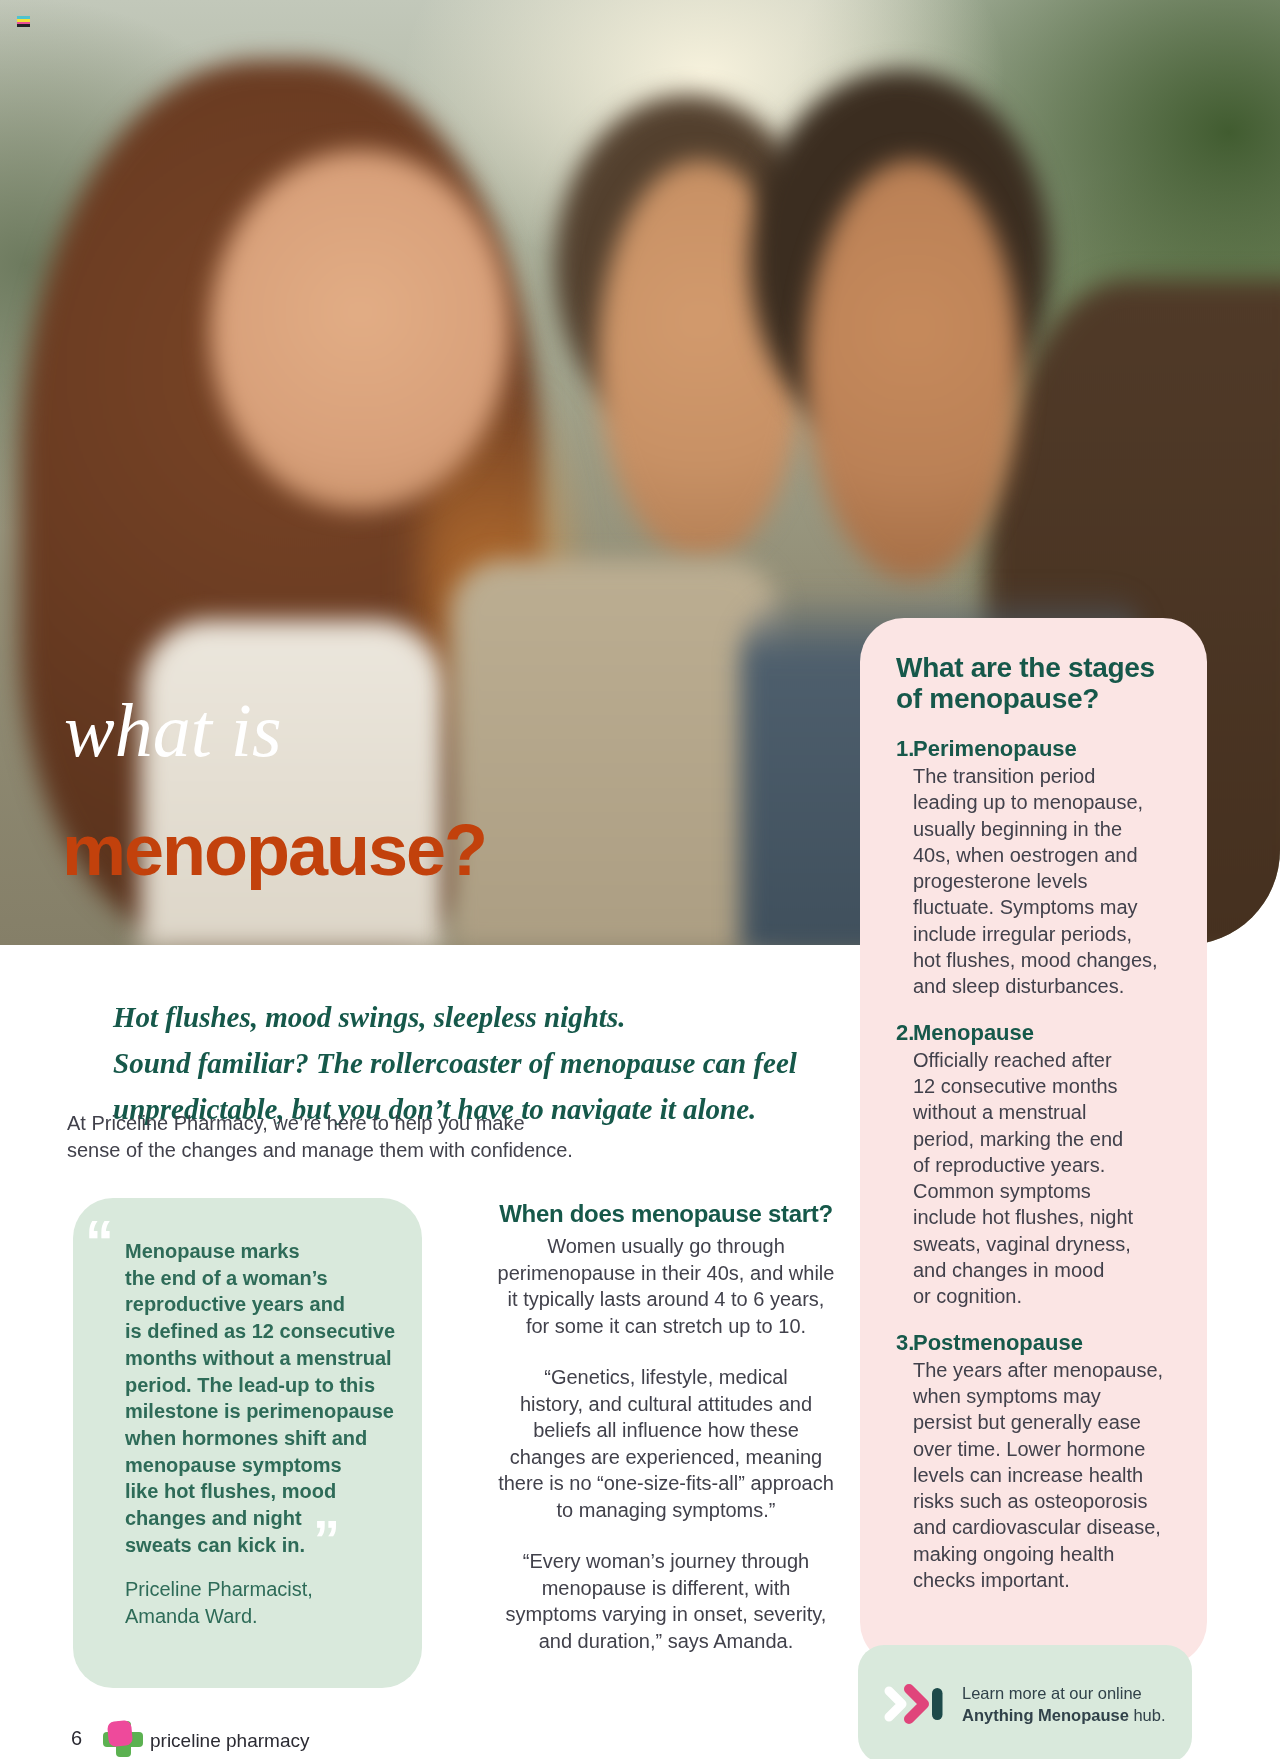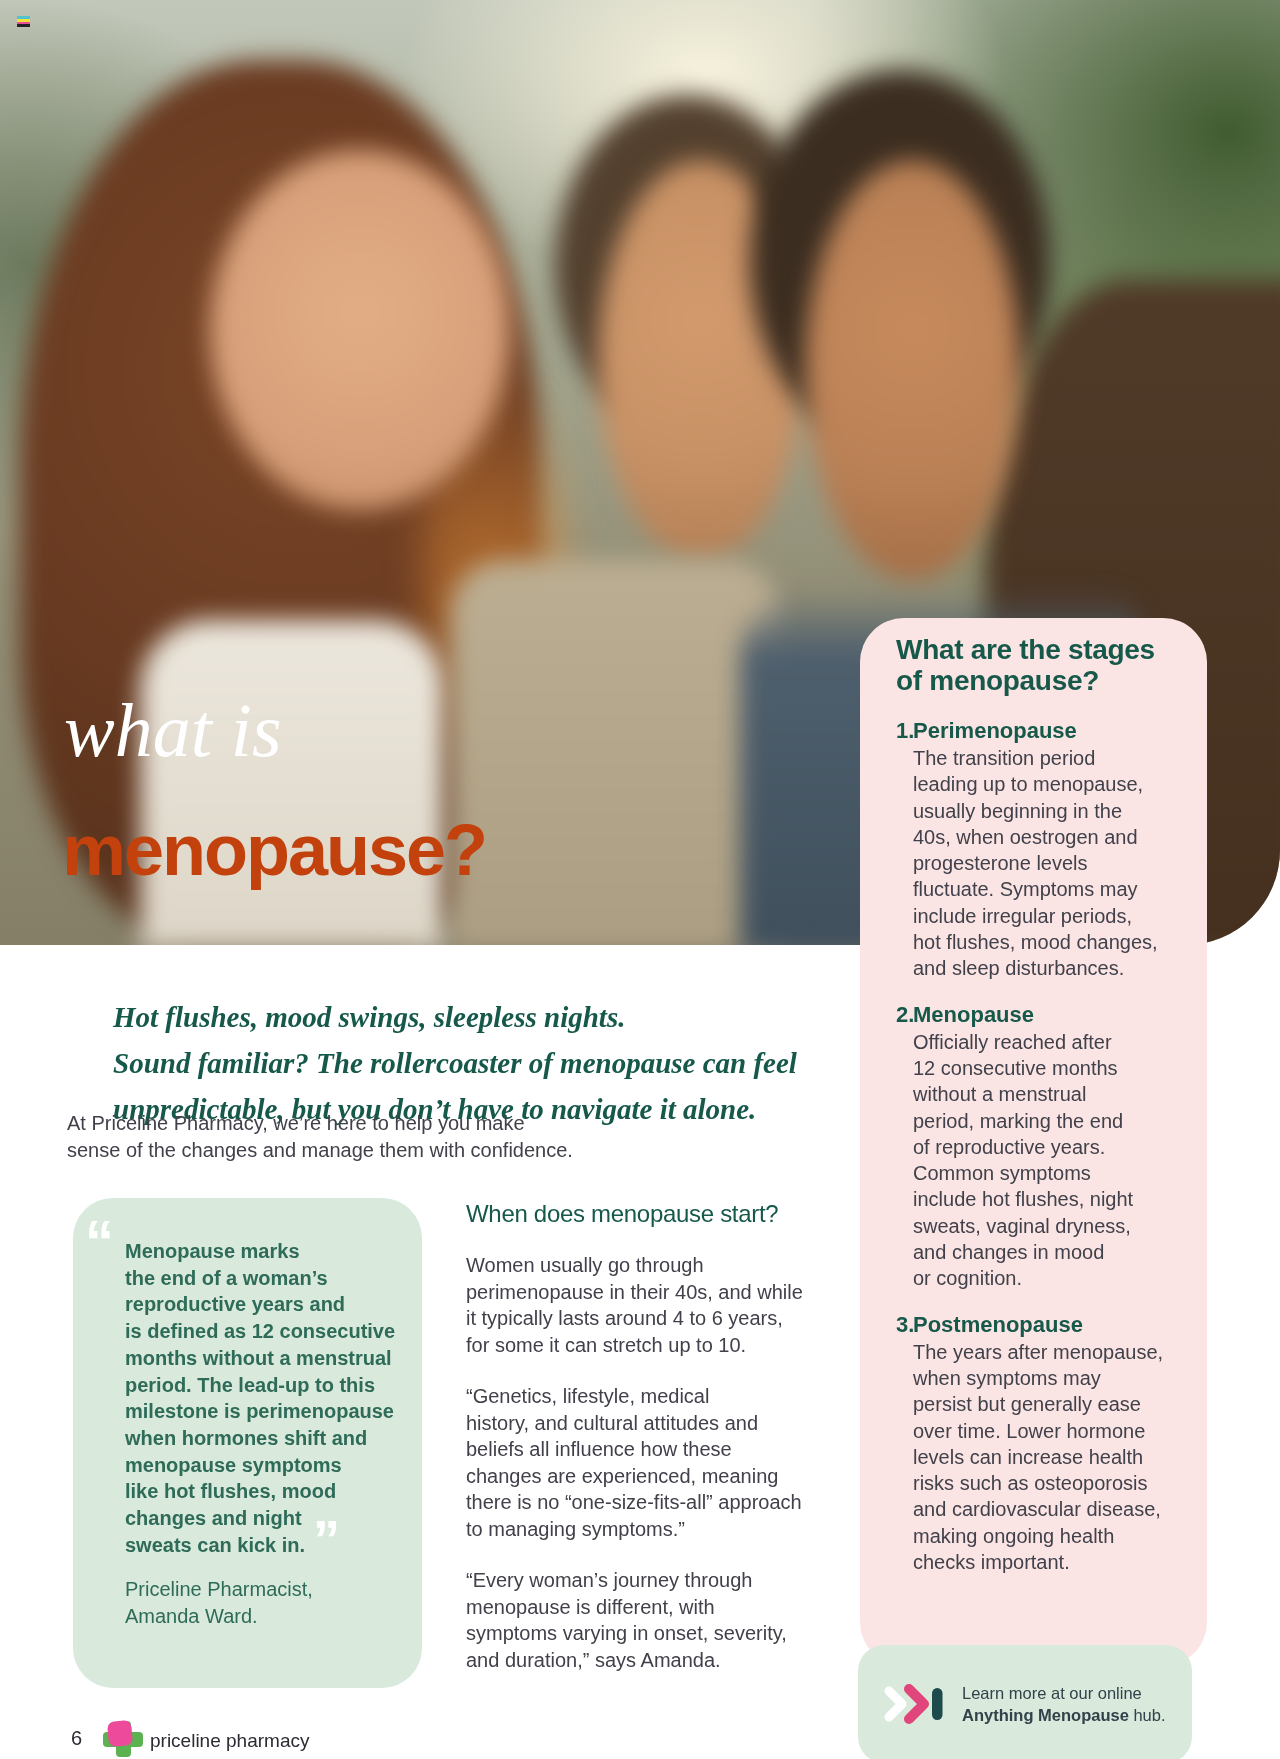--- a/index.html
+++ b/index.html
@@ -76,27 +76,27 @@
     background:var(--mint-bg);border-radius:40px;}
   .q-open{position:absolute;left:12px;top:14px;color:#fff;font-weight:700;font-size:58px;line-height:1;}
   .q-text{position:absolute;left:52px;top:40px;white-space:pre;
     font-weight:700;font-size:20px;line-height:26.7px;color:var(--quote-green);}
   .q-close{position:absolute;left:240px;top:314px;color:#fff;font-weight:700;font-size:54px;line-height:1;}
   .q-attr{position:absolute;left:52px;top:378px;white-space:pre;
     font-size:20px;line-height:27px;color:var(--quote-green);}
 
   
   .article{position:absolute;left:466px;top:1200px;width:400px;z-index:2;}
-  .article h2{font-size:24px;line-height:28px;font-weight:400;color:var(--accent-green);
-    letter-spacing:-0.3px;margin-bottom:24px;}
-  .article p{white-space:pre;font-size:20px;line-height:26.5px;color:var(--body-text);margin-bottom:25px;}
+  .article h2{font-size:24px;line-height:28px;font-weight:700;color:var(--accent-green);
+    letter-spacing:-0.3px;margin-bottom:5px;text-align:center;}
+  .article p{white-space:pre;font-size:20px;line-height:26.5px;color:var(--body-text);margin-bottom:25px;text-align:center;}
 
   
   .stages-box{position:absolute;left:860px;top:618px;width:347px;height:1048px;z-index:2;
-    background:var(--pink-bg);border-radius:44px;padding:16px 26px 0 36px;}
+    background:var(--pink-bg);border-radius:44px;padding:34px 26px 0 36px;}
   .s-title{white-space:pre;font-weight:700;font-size:28px;line-height:31px;letter-spacing:-0.3px;
     color:var(--accent-green);margin-bottom:22px;}
   .stage-item{position:relative;padding-left:17px;margin-bottom:20px;}
   .stage-num{position:absolute;left:0;top:0;font-weight:700;font-size:22px;line-height:26px;color:var(--accent-green);}
   .stage-name{font-weight:700;font-size:22px;line-height:26px;color:var(--accent-green);text-align:center;}
   .stage-desc{white-space:pre;font-size:20px;line-height:26.3px;color:var(--body-text);margin-top:1px;}
 
   
   .cta{position:absolute;left:858px;top:1645px;width:334px;height:118px;z-index:2;
     background:var(--mint-bg);border-radius:26px;display:flex;align-items:center;

